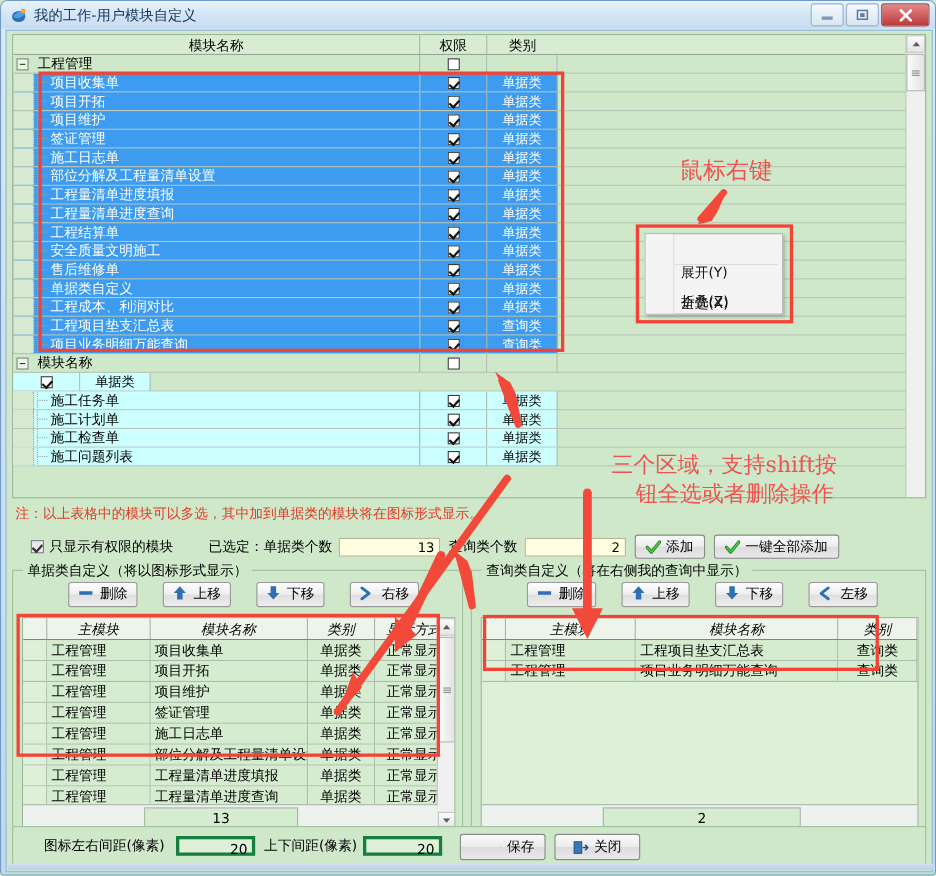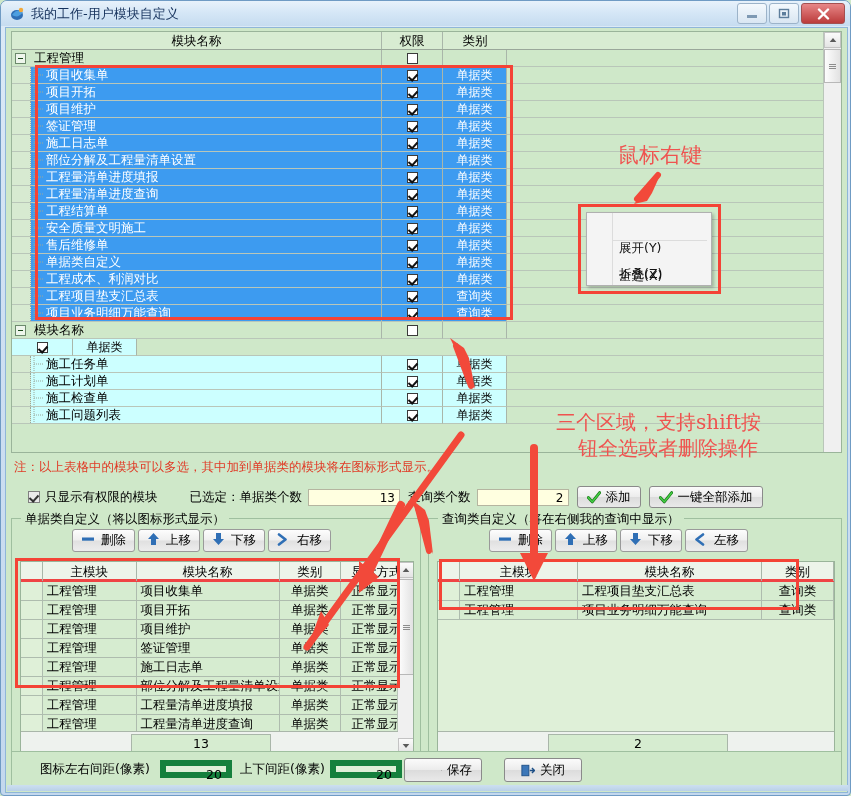--- a/index.html
+++ b/index.html
@@ -84,40 +84,40 @@
   .numbox{width:92px;height:17px;background:#ffffe0;border:1px solid #b5b5a0;box-sizing:border-box;
      text-align:right;padding-right:4px;line-height:16px;font-size:12px;}
   .btn{height:22px;border:1px solid #8a8a8a;border-radius:3px;
      background:linear-gradient(180deg,#fbfbfb 0%,#ececec 48%,#dcdcdc 52%,#e9e9e9 100%);
      display:inline-flex;align-items:center;justify-content:center;gap:5px;
      font-size:12.5px;color:#000;padding:0 9px;box-sizing:border-box;white-space:nowrap;}
   .tick{width:14px;height:13px;}
   
   .gbox{position:absolute;border:1px solid #9fbf9f;background:#cfe8c9;box-sizing:border-box;}
   .gbox-title{position:absolute;top:-8px;left:9px;background:#cfe8c9;padding:0 4px;font-size:12.5px;color:#000;white-space:nowrap;}
-  .tbar{position:absolute;left:16px;top:10px;display:flex;gap:3px;padding-left:44px;}
+  .tbar{position:absolute;left:6px;top:10px;display:flex;gap:23px;padding-left:44px;}
   .tbtn{height:23px;min-width:62px;border:1px solid #9a9a9a;border-radius:3px;
      background:linear-gradient(180deg,#fdfdfd 0%,#efefef 48%,#e0e0e0 52%,#ededed 100%);
      display:flex;align-items:center;justify-content:center;gap:6px;font-size:12.5px;padding:0 8px;box-sizing:border-box;}
   
   .dg{position:absolute;border:1px solid #9ab49a;background:#dff0d8;box-sizing:border-box;overflow:hidden;}
-  .dg-head{display:flex;height:20px;background:#edf4ea;border-bottom:3px solid #ef4444;box-sizing:border-box;}
+  .dg-head{display:flex;height:20px;background:#edf4ea;border-bottom:1px solid #ef4444;box-sizing:border-box;font-style:italic;}
   .dh{height:19px;line-height:19px;text-align:center;font-size:12.5px;border-right:1px solid #a9b6a9;box-sizing:border-box;}
   .drow{display:flex;height:19px;box-sizing:border-box;}
   .dc{height:19px;line-height:18px;font-size:12.5px;border-right:1px solid #aebcae;border-bottom:1px solid #aebcae;
       box-sizing:border-box;padding-left:4px;background:#d6ecd0;overflow:hidden;white-space:nowrap;}
   .dc.ctr{text-align:center;padding-left:0;}
   .dg-foot{position:absolute;left:0;bottom:0;height:22px;background:#eef2ee;border-top:1px solid #a9b6a9;box-sizing:border-box;}
   .foot-cell{position:absolute;height:18px;border:1px solid #a9b6a9;background:#d6ecd0;box-sizing:border-box;
      text-align:center;line-height:17px;font-size:12.5px;}
   .vs{position:absolute;right:0;top:0;width:16px;background:#f0f0f0;border-left:1px solid #b9c6b9;box-sizing:border-box;}
   
   .footer{position:absolute;left:5px;bottom:5px;width:831px;height:36px;background:#cfe8c9;
      border:1px solid #9fbf9f;box-sizing:border-box;}
-  .fnum{width:72px;height:18px;background:#dff0d8;border:6px solid #15803d;box-sizing:border-box;
+  .fnum{width:72px;height:18px;background:#dff0d8;border:3px solid #15803d;box-sizing:border-box;
      text-align:right;padding-right:4px;line-height:17px;font-size:12.5px;}
   .statusbar{position:absolute;left:1px;bottom:1px;width:841px;height:6px;
      background:linear-gradient(180deg,#cddff0,#b9d0e8);}
   
   .anno{position:absolute;color:#ef5350;font-size:20px;white-space:nowrap;
      font-family:"DejaVu Serif","Liberation Serif",serif;}
   .redbox{position:absolute;border:3px solid #f44336;box-sizing:border-box;pointer-events:none;}
   svg.arrows{position:absolute;left:0;top:0;width:851px;height:796px;pointer-events:none;}
   
   .ctxwrap{position:absolute;left:577px;top:203px;width:143px;height:90px;}
@@ -712,21 +712,21 @@
           <div class="foot-cell" style="left:110px;top:2px;width:180px;">2</div>
         </div>
       </div>
     </div>
 
     <div class="footer">
       <span style="position:absolute;left:28px;top:9px;font-size:12.5px;">图标左右间距(像素)</span>
       <span class="fnum" style="position:absolute;left:148px;top:8px;">20</span>
       <span style="position:absolute;left:228px;top:9px;font-size:12.5px;">上下间距(像素)</span>
       <span class="fnum" style="position:absolute;left:318px;top:8px;">20</span>
-      <span class="btn" style="position:absolute;left:392px;top:6px;height:24px;width:78px;padding-left:36px;">
+      <span class="btn" style="position:absolute;left:406px;top:6px;height:24px;width:78px;padding-left:36px;">
         <svg class="tick" viewBox="0 0 16 14">
             <path d="M1.5 7 L6 12 L14.5 1.5" stroke="#111" stroke-width="3.2" fill="none" stroke-linecap="round" stroke-linejoin="round"></path>
           </svg>
         <span>保存</span>
       </span>
       <span class="btn" style="position:absolute;left:492px;top:6px;height:24px;width:78px;">
         <svg class="tick" viewBox="0 0 16 14">
             <rect x="1" y="1" width="8" height="12" fill="#3c77b8" stroke="#1d4f86"></rect>
             <path d="M10 7 L15 7 M12.5 4.2 L15.4 7 L12.5 9.8" stroke="#1d4f86" stroke-width="1.6" fill="none"></path>
           </svg>

